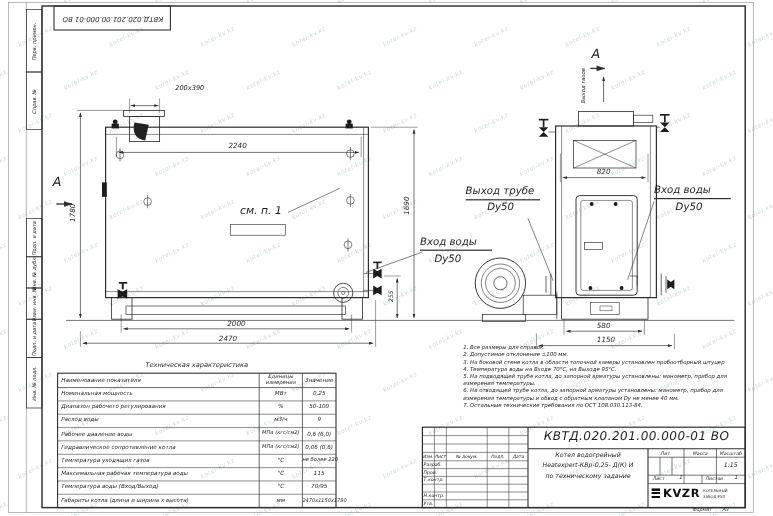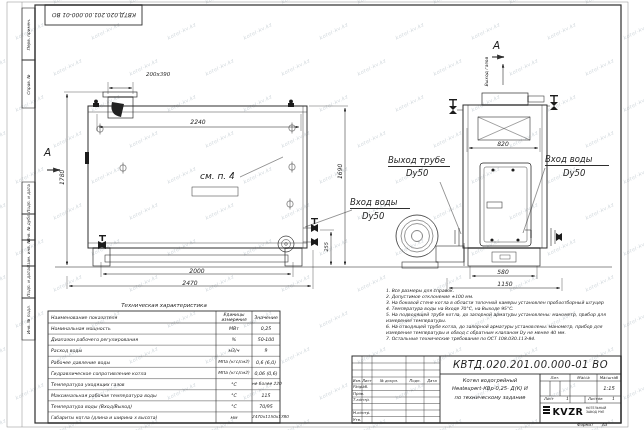--- a/index.html
+++ b/index.html
@@ -13,21 +13,21 @@
   .r180{display:inline-block;transform:rotate(180deg)}
   .wrap{white-space:normal}
   .wm-layer{position:absolute;left:0;top:0;width:644px;height:430px;overflow:hidden}
   .wm-layer span{position:absolute;transform:rotate(-27deg);font:italic 5px "DejaVu Sans",sans-serif;
          color:rgba(128,146,160,0.38);letter-spacing:.4px;white-space:nowrap}
   .strip-box{position:absolute;display:flex;align-items:center;justify-content:center}
   .strip-box span{transform:rotate(-90deg);font-style:italic;font-size:4.2px;white-space:nowrap;color:#1d1d1d}
   .stampbox{position:absolute;display:flex;align-items:center;justify-content:center}
   .notes{position:absolute;left:386px;top:288px;width:224px}
   .notes div{font-size:4.5px;font-style:italic;color:#1d1d1d;line-height:1.34;white-space:normal}
-  .logo{position:absolute;display:flex;align-items:flex-start;gap:2.5px}
+  .logo{position:absolute;display:flex;align-items:center;gap:2.5px}
   .logo .bars{width:7px;height:9px;background:repeating-linear-gradient(#101010 0 1.8px,transparent 1.8px 3.2px)}
   .logo .kv{font-weight:bold;font-size:9.5px;letter-spacing:.5px;color:#0d0d0d;font-style:normal}
   .logo .sub{font-size:3.1px;color:#222;line-height:1.3;font-style:normal}
 </style>
 </head>
 <body>
 
 <div class="sheet">
 
   <div class="wm-layer">
@@ -418,21 +418,21 @@
       <span>Инв. № подл.</span>
     </div>
 
   <div class="t" style="left:146px;top:71px;font-size:5.5px">200х390</div>
   <div class="t c" style="left:168px;top:118.5px;width:60px;font-size:6px">2240</div>
   <div class="t c r90" style="left:47px;top:174px;width:30px;font-size:6px">1780</div>
   <div class="t c r90" style="left:325px;top:168px;width:30px;font-size:6px">1690</div>
   <div class="t c r90" style="left:315px;top:244px;width:24px;font-size:5px">255</div>
   <div class="t c" style="left:167px;top:267.5px;width:60px;font-size:6px">2000</div>
   <div class="t c" style="left:160px;top:279.5px;width:60px;font-size:6px">2470</div>
-  <div class="t" style="left:200px;top:171px;font-size:9px">см. п. 4</div>
+  <div class="t" style="left:200px;top:171px;font-size:9px">см. п. 1</div>
   <div class="t" style="left:44px;top:147px;font-size:10.5px">А</div>
   <div class="t u" style="left:350px;top:198px;width:60px;font-size:8.5px">Вход воды</div>
   <div class="t" style="left:362px;top:212px;font-size:8.5px">Dy50</div>
 
   <div class="t" style="left:493px;top:40px;font-size:10.5px">А</div>
   <div class="t c r90" style="left:466px;top:69px;width:42px;font-size:4.5px">Выход газов</div>
   <div class="t c" style="left:473px;top:140.5px;width:60px;font-size:6px">820</div>
   <div class="t c" style="left:473px;top:269px;width:60px;font-size:6px">580</div>
   <div class="t c" style="left:475px;top:281px;width:60px;font-size:6px">1150</div>
   <div class="t u" style="left:388px;top:156px;width:62px;font-size:8.5px">Выход трубе</div>

